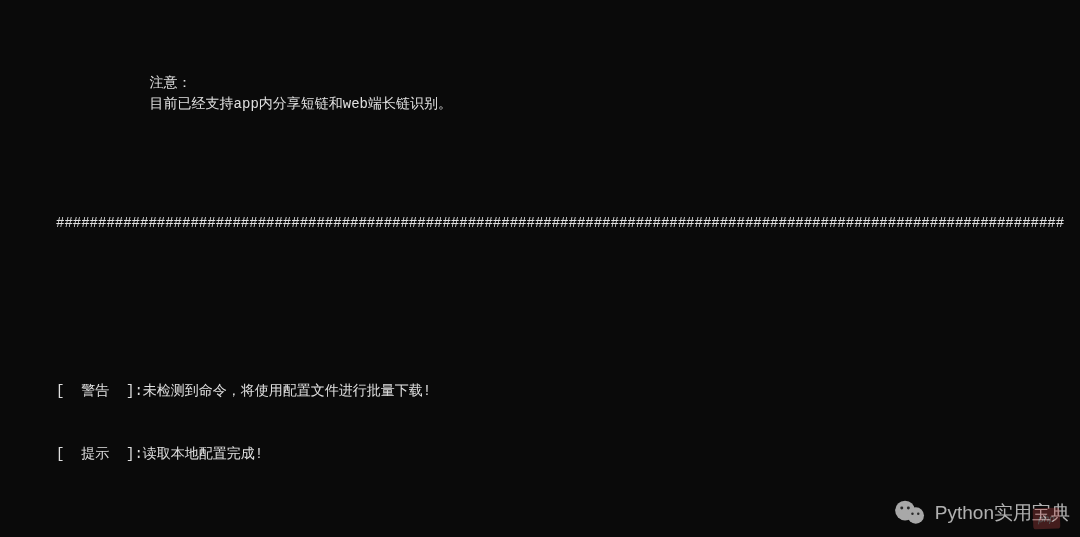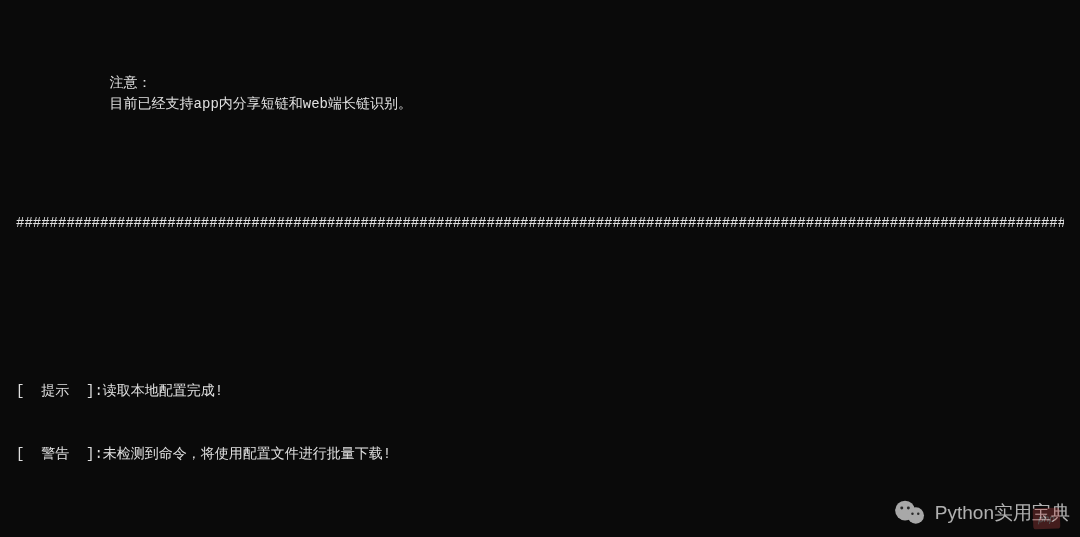--- a/index.html
+++ b/index.html
@@ -19,20 +19,21 @@
       position: relative;
       padding: 0;
     }
     .terminal {
       padding: 4px 16px;
       white-space: pre-wrap;
       word-break: break-all;
     }
     .line {
       min-height: 21px;
+      margin-left: 40px;
     }
     .notice-line {
       padding-left: 60px;
       margin-top: 6px;
       margin-bottom: 14px;
     }
     .notice-label {
       display: inline-block;
       width: 70px;
     }
@@ -93,22 +94,22 @@
 <div class="terminal">
   <div class="line notice-line">
     <span class="notice-label">注意：</span>
     <span>目前已经支持app内分享短链和web端长链识别。</span>
   </div>
 
   <div class="line divider">##########################################################################################################################################################</div>
 
   <div class="blank-line"></div>
 
+  <div class="line"><span class="tag">[  警告  ]:</span><span>未检测到命令，将使用配置文件进行批量下载!</span></div>
   <div class="line"><span class="tag">[  提示  ]:</span><span>读取本地配置完成!</span></div>
-  <div class="line"><span class="tag">[  警告  ]:</span><span>未检测到命令，将使用配置文件进行批量下载!</span></div>
   
   
   
   
   
   
   
 
   
 

